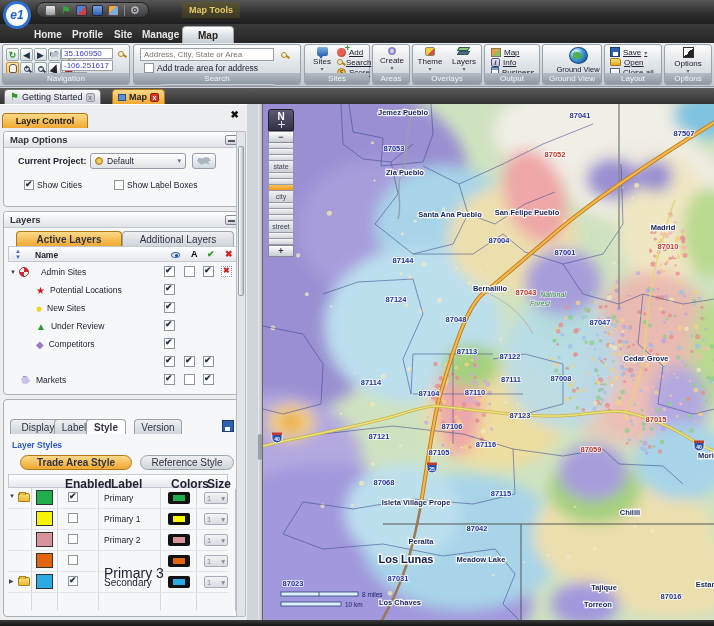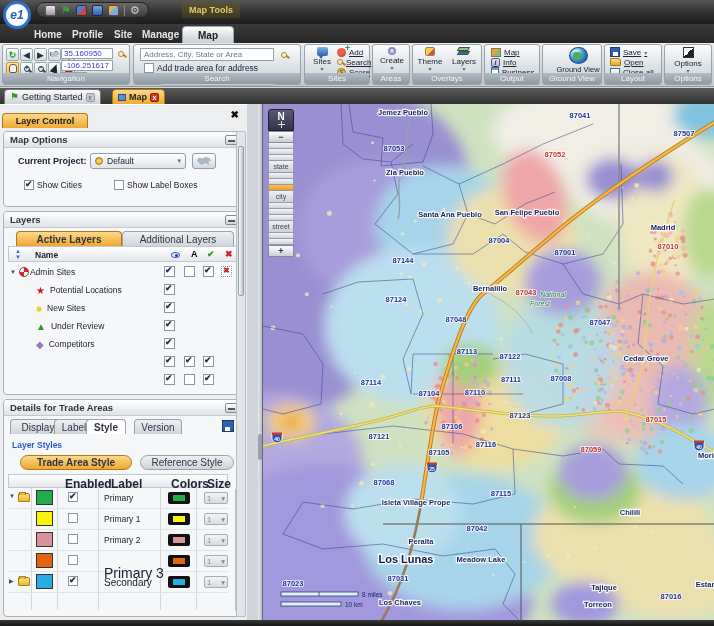--- a/index.html
+++ b/index.html
@@ -420,21 +420,21 @@
         <span style="position:absolute;left:26px;top:3px;font-size:8.5px;font-weight:bold;color:#223">Name</span>
         <i class="eyeic" style="position:absolute;left:162px;top:5px"></i>
         <span style="position:absolute;left:182px;top:2px;font-size:9px;font-weight:bold">A</span>
         <span style="position:absolute;left:198px;top:2px;font-size:9px;color:#2a9a2a;font-weight:bold">✔</span>
         <span style="position:absolute;left:216px;top:2px;font-size:9px;color:#c22;font-weight:bold">✖</span>
       </div>
 
       <div class="layrow" style="top:52px">
         <span style="font-size:6px;color:#445;margin-right:3px">▼</span>
         <i class="ball"></i>
-        <span style="margin-left:1px">Admin Sites</span>
+        <span style="margin-left:12px">Admin Sites</span>
       </div>
       <span class="cbcell" style="left:160px;top:54px" data-state="checked"></span>
       <span class="cbcell" style="left:180px;top:54px" data-state="unchecked"></span>
       <span class="cbcell" style="left:199px;top:54px" data-state="checked"></span>
       <span class="cbcell" style="left:217px;top:54px" data-state="delx"></span>
 
       <div class="layrow" style="top:70px;padding-left:26px">
         <span style="color:#d01818;font-size:10px;margin-right:5px">★</span>
         <span>Potential Locations</span>
       </div>
@@ -455,36 +455,36 @@
       <div class="layrow" style="top:124px;padding-left:26px">
         <span style="color:#9a7ac0;font-size:10px;margin-right:5px">◆</span>
         <span>Competitors</span>
       </div>
       <span class="cbcell" style="left:160px;top:126px" data-state="checked"></span>
 
       <span class="cbcell" style="left:160px;top:144px" data-state="checked"></span>
       <span class="cbcell" style="left:180px;top:144px" data-state="checked"></span>
       <span class="cbcell" style="left:199px;top:144px" data-state="checked"></span>
 
+      <div class="layrow" style="top:160px;padding-left:10px">
+        <i class="mkt-ic"></i>
+        <span style="margin-left:6px">Markets</span>
+      </div>
       <span class="cbcell" style="left:160px;top:162px" data-state="checked"></span>
       <span class="cbcell" style="left:180px;top:162px" data-state="unchecked"></span>
       <span class="cbcell" style="left:199px;top:162px" data-state="checked"></span>
 
       <div class="vscroll" style="left:233px;top:52px;height:122px">
         <span class="sarrow" style="top:0">▲</span>
         <div class="vthumb" style="top:28px;height:40px"></div>
         <span class="sarrow" style="bottom:0">▼</span>
       </div>
     </div>
 
     <div class="sect" style="top:294px;height:218px">
-      <div class="shdr">
-        <span>Details for Trade Areas</span>
-        <span class="minbtn"></span>
-      </div>
       <div class="ptab" style="left:6px;top:19px;width:56px">Display</div>
       <div class="ptab" style="left:50px;top:19px;width:40px">Label</div>
       <div class="ptab white" style="left:82px;top:19px;width:40px">Style</div>
       <div class="ptab" style="left:130px;top:19px;width:48px">Version</div>
       <span class="ic-save" style="position:absolute;left:218px;top:20px;width:12px;height:12px"></span>
 
       <div style="position:absolute;left:8px;top:40px;font-size:8.5px;color:#2a5ad0;font-weight:bold">Layer Styles</div>
 
       <div class="ptab orange" style="left:16px;top:55px;width:112px;border-radius:8px;border-bottom:1px solid #b07818">Trade Area Style</div>
       <div class="ptab" style="left:136px;top:55px;width:94px;border-radius:8px;border-bottom:1px solid #9aa2aa">Reference Style</div>

